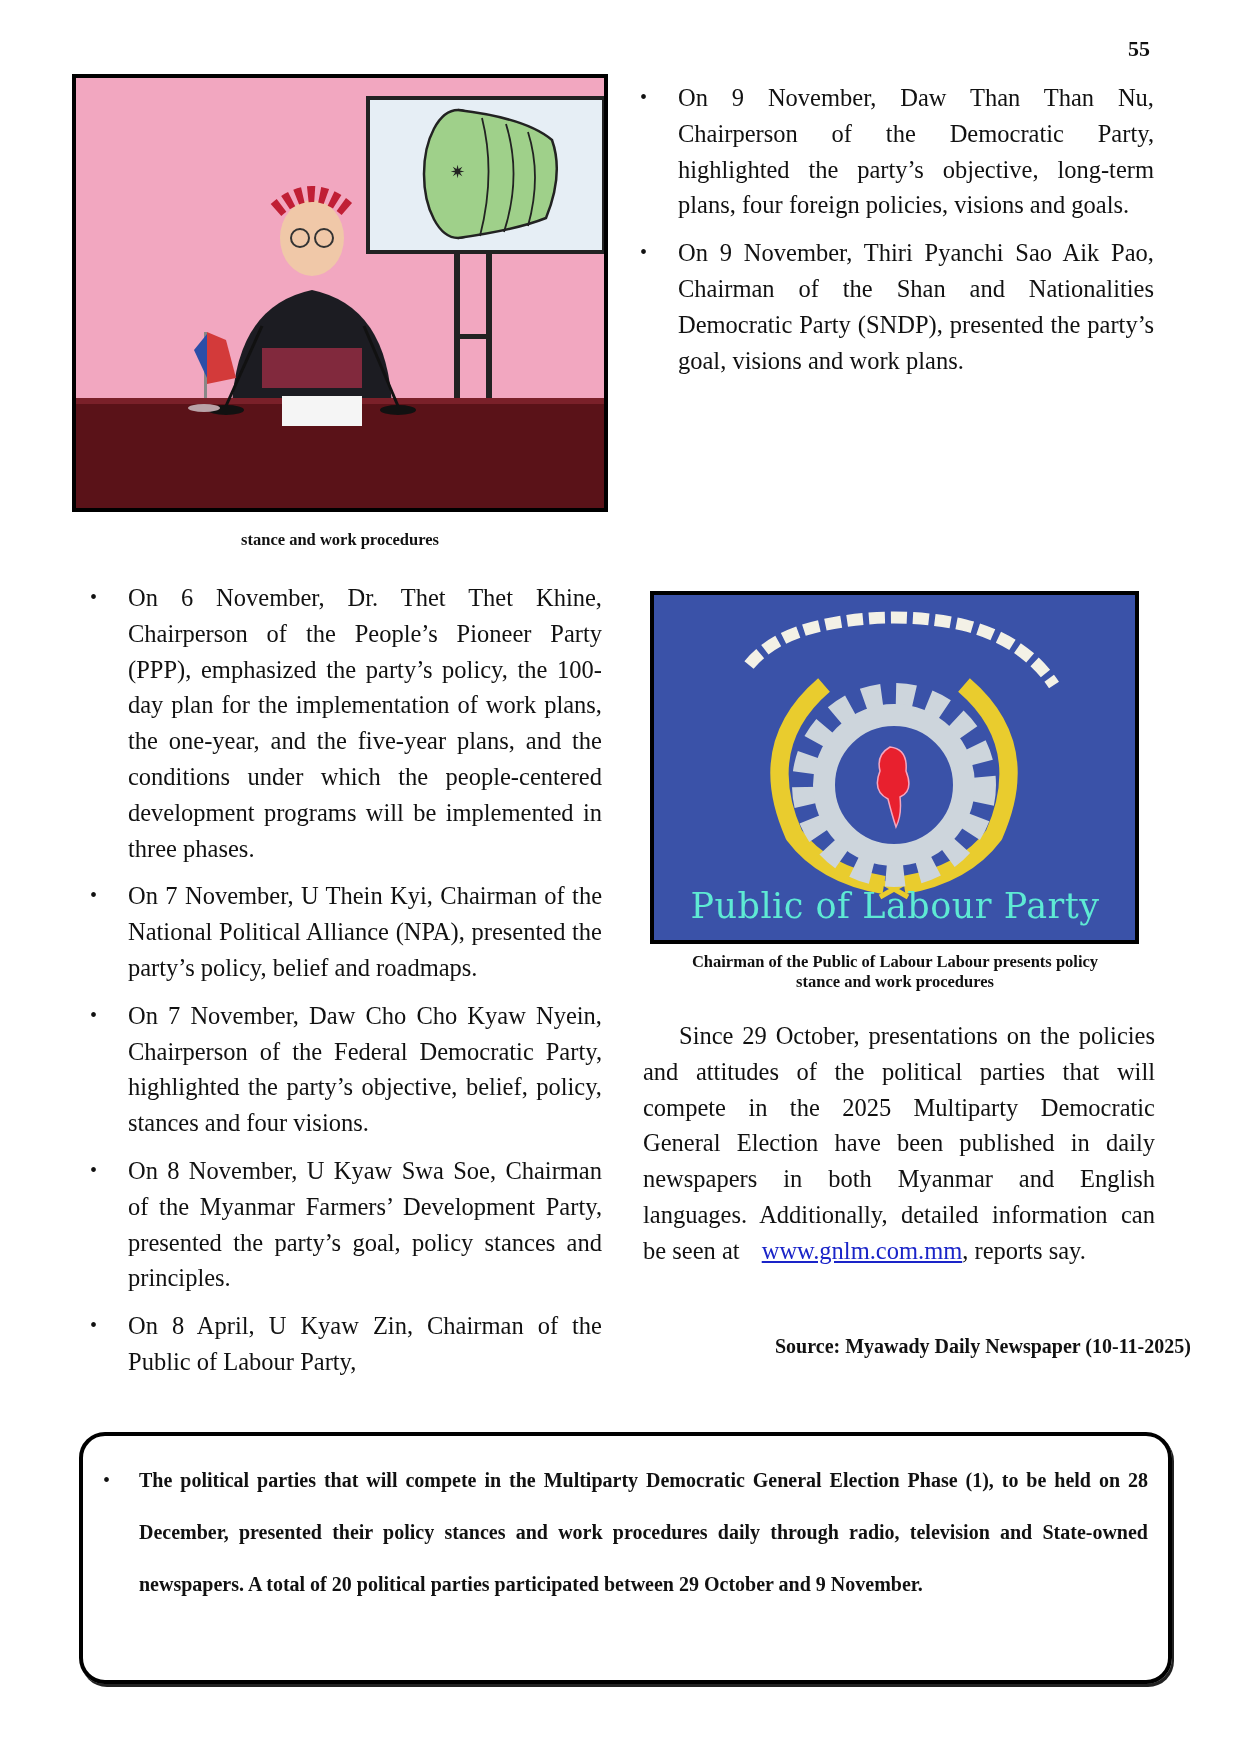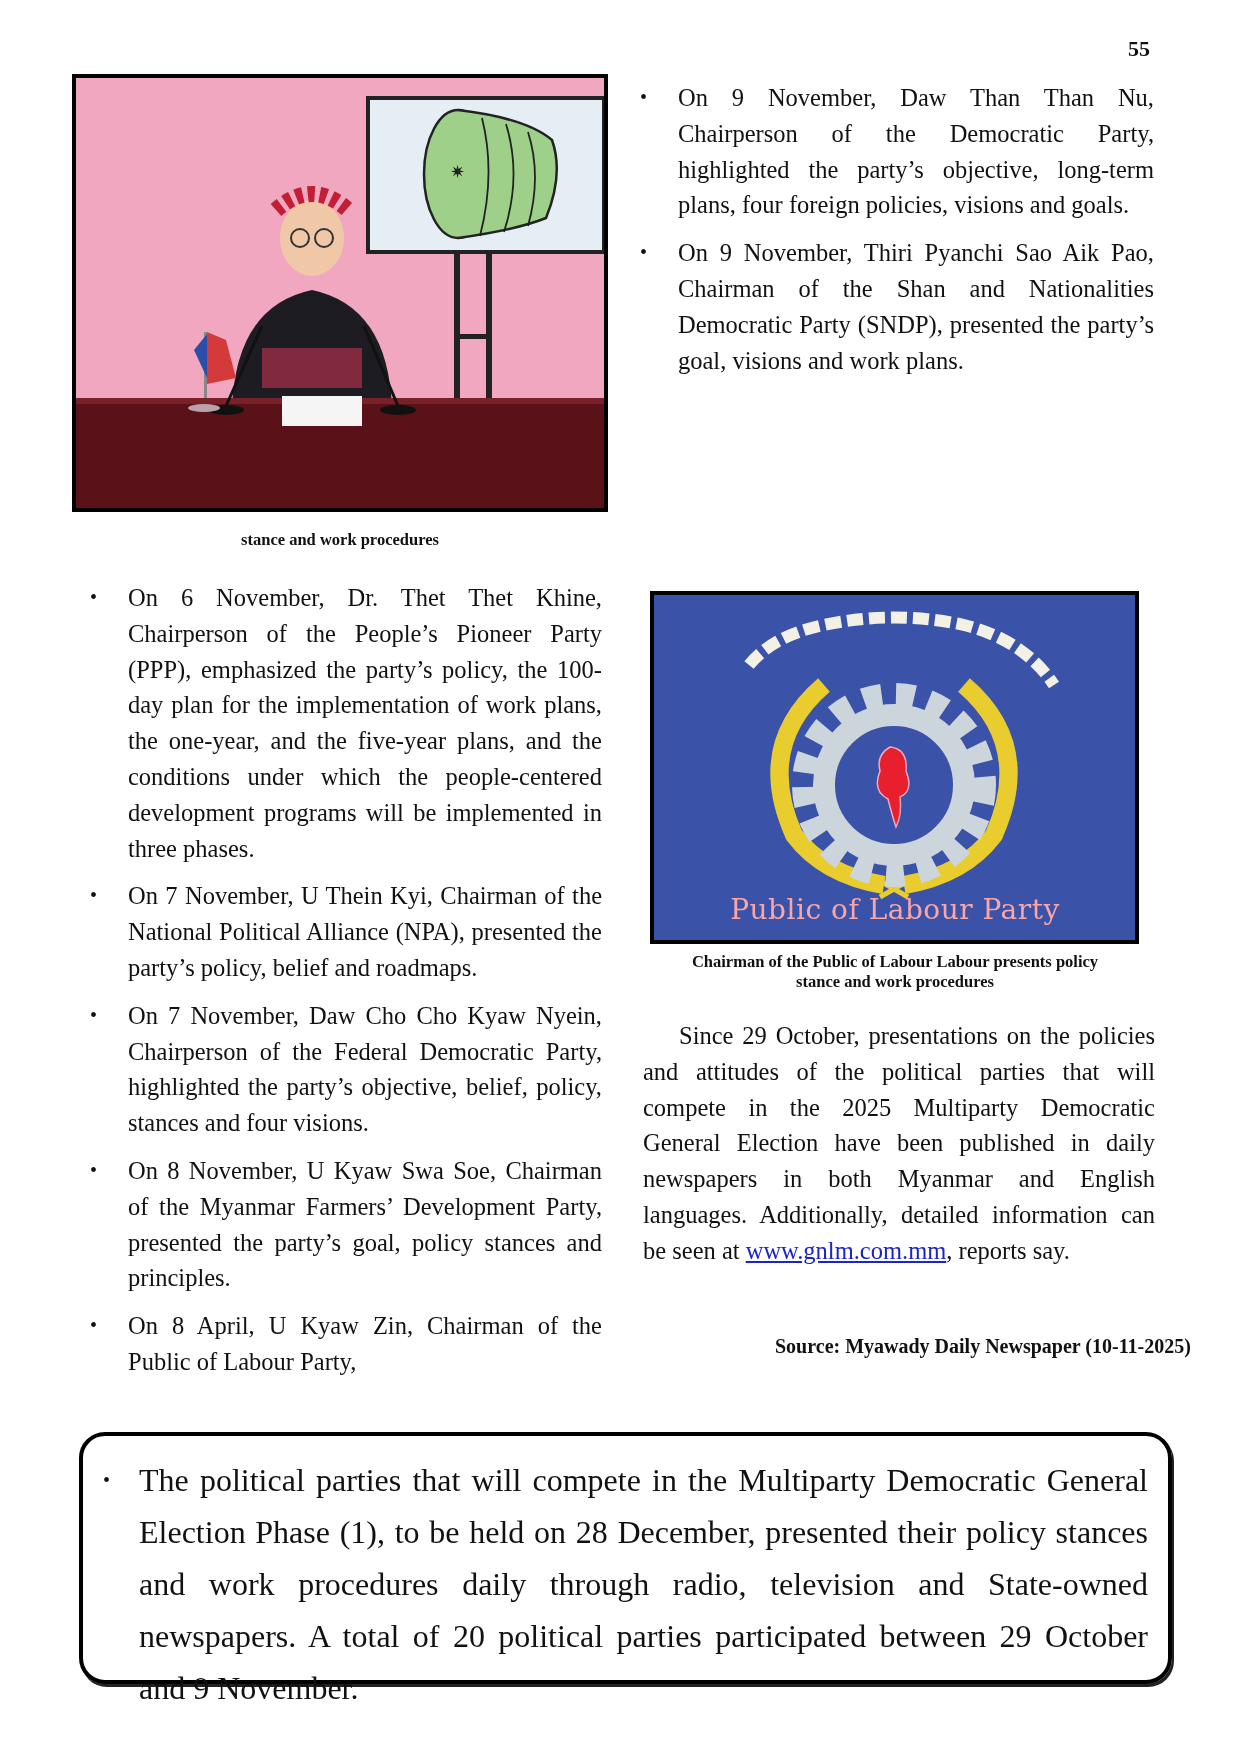--- a/index.html
+++ b/index.html
@@ -9,30 +9,30 @@
   .photo { position:absolute; left:72px; top:74px; width:536px; height:438px;
            border:4px solid #000; box-sizing:border-box; overflow:hidden; background:#f1a3bd; }
   .caption { position:absolute; font-weight:bold; font-size:16.5px; line-height:20px; text-align:center; }
   .col { position:absolute; font-size:24.5px; line-height:35.8px; }
   .col ul { list-style:none; margin:0; padding:0; }
   .col li { position:relative; padding-left:38px; margin-bottom:12px; text-align:justify; }
   .col li .bullet { position:absolute; left:0; top:0; font-size:20px; }
   .col li b { font-weight:normal;margin-top:32px; }
   .cont { text-align:justify; padding-left:38px; margin-bottom:12px; }
   .para { text-align:justify; text-indent:36px; }
-  .link { color:#1a24c8; text-decoration:underline; }
+  .link { color:#1a24c8; text-decoration:underline;margin-left:16px; }
   .source { position:absolute; left:775px; top:1335px; font-weight:bold; font-size:20px; }
   .logo { position:absolute; left:650px; top:591px; width:489px; height:353px;
           border:4px solid #000; box-sizing:border-box; background:#3a52a8; overflow:hidden; }
-  .logo-name { position:absolute; left:1px; right:0; bottom:14px; text-align:center; color:#fca5a5;
-               font-size:28px; font-family:"DejaVu Serif",serif; letter-spacing:0.5px; }
+  .logo-name { position:absolute; left:1px; right:0; bottom:14px; text-align:center; color:#5eead4;
+               font-size:35px; font-family:"DejaVu Serif",serif; letter-spacing:0.5px; }
   .box { position:absolute; left:79px; top:1432px; width:1093px; height:252px;
          border:4px solid #000; border-radius:26px; box-sizing:border-box;
          box-shadow:2px 3px 0 #222; }
-  .box-text { position:absolute; left:56px; right:20px; top:18px; font-weight:normal; font-size:32px;
+  .box-text { position:absolute; left:56px; right:20px; top:18px; font-weight:bold; font-size:20px;
               line-height:52px; text-align:justify; }
   .box-bullet { position:absolute; left:20px; top:18px; font-size:20px; line-height:52px; }
 </style>
 </head>
 <body>
 
 <div class="pagenum">55</div>
 
 <div class="photo">
   <svg width="528" height="430" viewBox="0 0 528 430">

